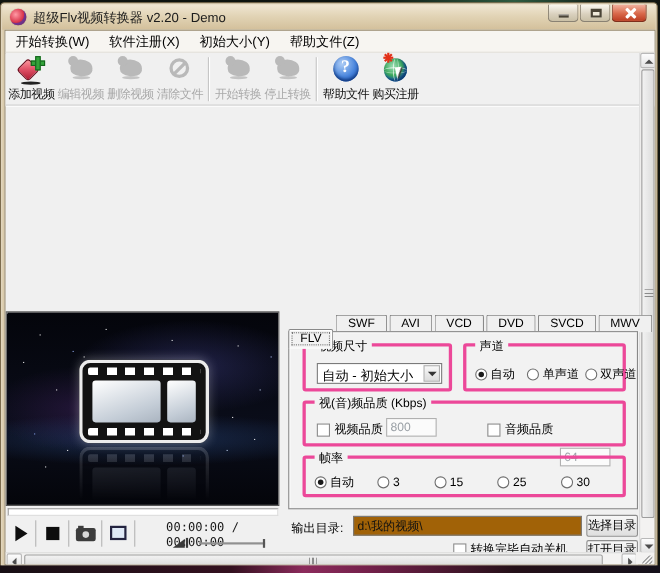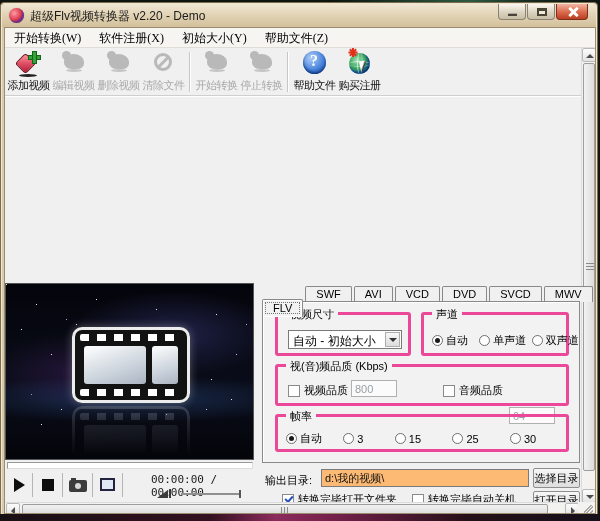--- a/index.html
+++ b/index.html
@@ -34,21 +34,21 @@
   .glyph-x::before,.glyph-x::after { content:""; position:absolute; left:4px; top:-1px; width:3px; height:12px;
     background:#fff; border-radius:1px; }
   .glyph-x::before { transform:rotate(45deg); } .glyph-x::after { transform:rotate(-45deg); }
 
   
   .client { position:absolute; left:3px; top:24px; width:592px; height:487px;
     background:#f0f0f0; border:1px solid #9a8c6e; overflow:hidden; }
 
   .menubar { position:absolute; left:0; top:0; width:100%; height:20px;
     background:#f7f5f1; border-bottom:1px solid #e0ddd6; display:flex; align-items:center; }
-  .menu-item { padding:0 9px; font-size:12px; height:20px; line-height:20px;font-family:Liberation Serif, serif; }
+  .menu-item { padding:0 9px; font-size:12px; height:20px; line-height:20px; }
 
   .toolbar { position:absolute; left:0; top:20px; width:100%; height:48px;
     background:#f0f0f0; border-bottom:1px solid #cfcfcf; box-shadow:0 1px 0 #ffffff; }
   .tbtn { position:absolute; top:1px; width:45px; height:46px; text-align:center; font-size:11px; }
   .tbtn .ticon { position:relative; width:26px; height:27px; margin:1px auto 0 auto; }
   .tbtn .tlabel { display:block; margin-top:1px; color:#111; letter-spacing:-.5px; }
   .tbtn.disabled .tlabel { color:#a9a9a9; }
   .tsep { position:absolute; top:4px; width:1px; height:40px; background:#c6c6c6; box-shadow:1px 0 0 #fff; }
 
   
@@ -186,21 +186,21 @@
   .check { display:inline-flex; align-items:center; font-size:11px; }
   .cbox { width:12px; height:12px; border:1px solid #8a8a8a; background:#fff; margin-right:4px; position:relative; flex:none; }
   .check.on .cbox::after { content:""; position:absolute; left:2px; top:1px; width:6px; height:3px;
     border-left:2px solid #2a52be; border-bottom:2px solid #2a52be; transform:rotate(-48deg); }
   .numfield { position:absolute; top:-3px; width:46px; height:17px; border:1px solid #b0b0b0;
     background:#fbfbfb; color:#9aa0a6; font-size:11px; font-family:"Liberation Sans",sans-serif; padding:0 3px; }
 
   
   .out-label { position:absolute; left:260px; top:445px; font-size:11px; }
   .out-field { position:absolute; left:316px; top:441px; width:208px; height:18px; border:1px solid #7a7a7a;
-    background:#fdba74; font-size:11px; padding:0 3px; font-family:"Liberation Sans",sans-serif; color:#111; }
+    background:#a16207; font-size:11px; padding:0 3px; font-family:"Liberation Sans",sans-serif; color:#111; }
   .btn { background:linear-gradient(#f7f7f7,#dedede); border:1px solid #8e8e8e; border-radius:2px;
     font-size:11px; text-align:center; }
   .btn-choose { position:absolute; left:528px; top:440px; width:47px; height:20px; line-height:18px; }
   .btn-open { position:absolute; left:528px; top:463px; width:47px; height:18px; line-height:16px; }
   .cbrow1 { position:absolute; left:277px; top:464px; }
   .cbrow2 { position:absolute; left:407px; top:464px; }
 
   
   .hscroll { position:absolute; left:0; top:474px; width:575px; height:14px; background:#f3f2f1;
     border-top:1px solid #dcdcdc; z-index:5; }
@@ -446,26 +446,20 @@
           </div>
 
         </div>
       </div>
 
       <div class="out-label">输出目录:</div>
       <input class="out-field" value="d:\我的视频\" style="">
       <div class="btn btn-choose">选择目录</div>
       <div class="btn btn-open">打开目录</div>
 
-      <div class="cbrow1">
-        <span class="check on">
-            <span class="cbox"></span>
-            <span>转换完毕打开文件夹</span>
-          </span>
-      </div>
       <div class="cbrow2">
         <span class="check">
             <span class="cbox"></span>
             <span>转换完毕自动关机</span>
           </span>
       </div>
 
       <div class="hscroll">
         <div class="hs-left">
             <div class="tri-left"></div>

